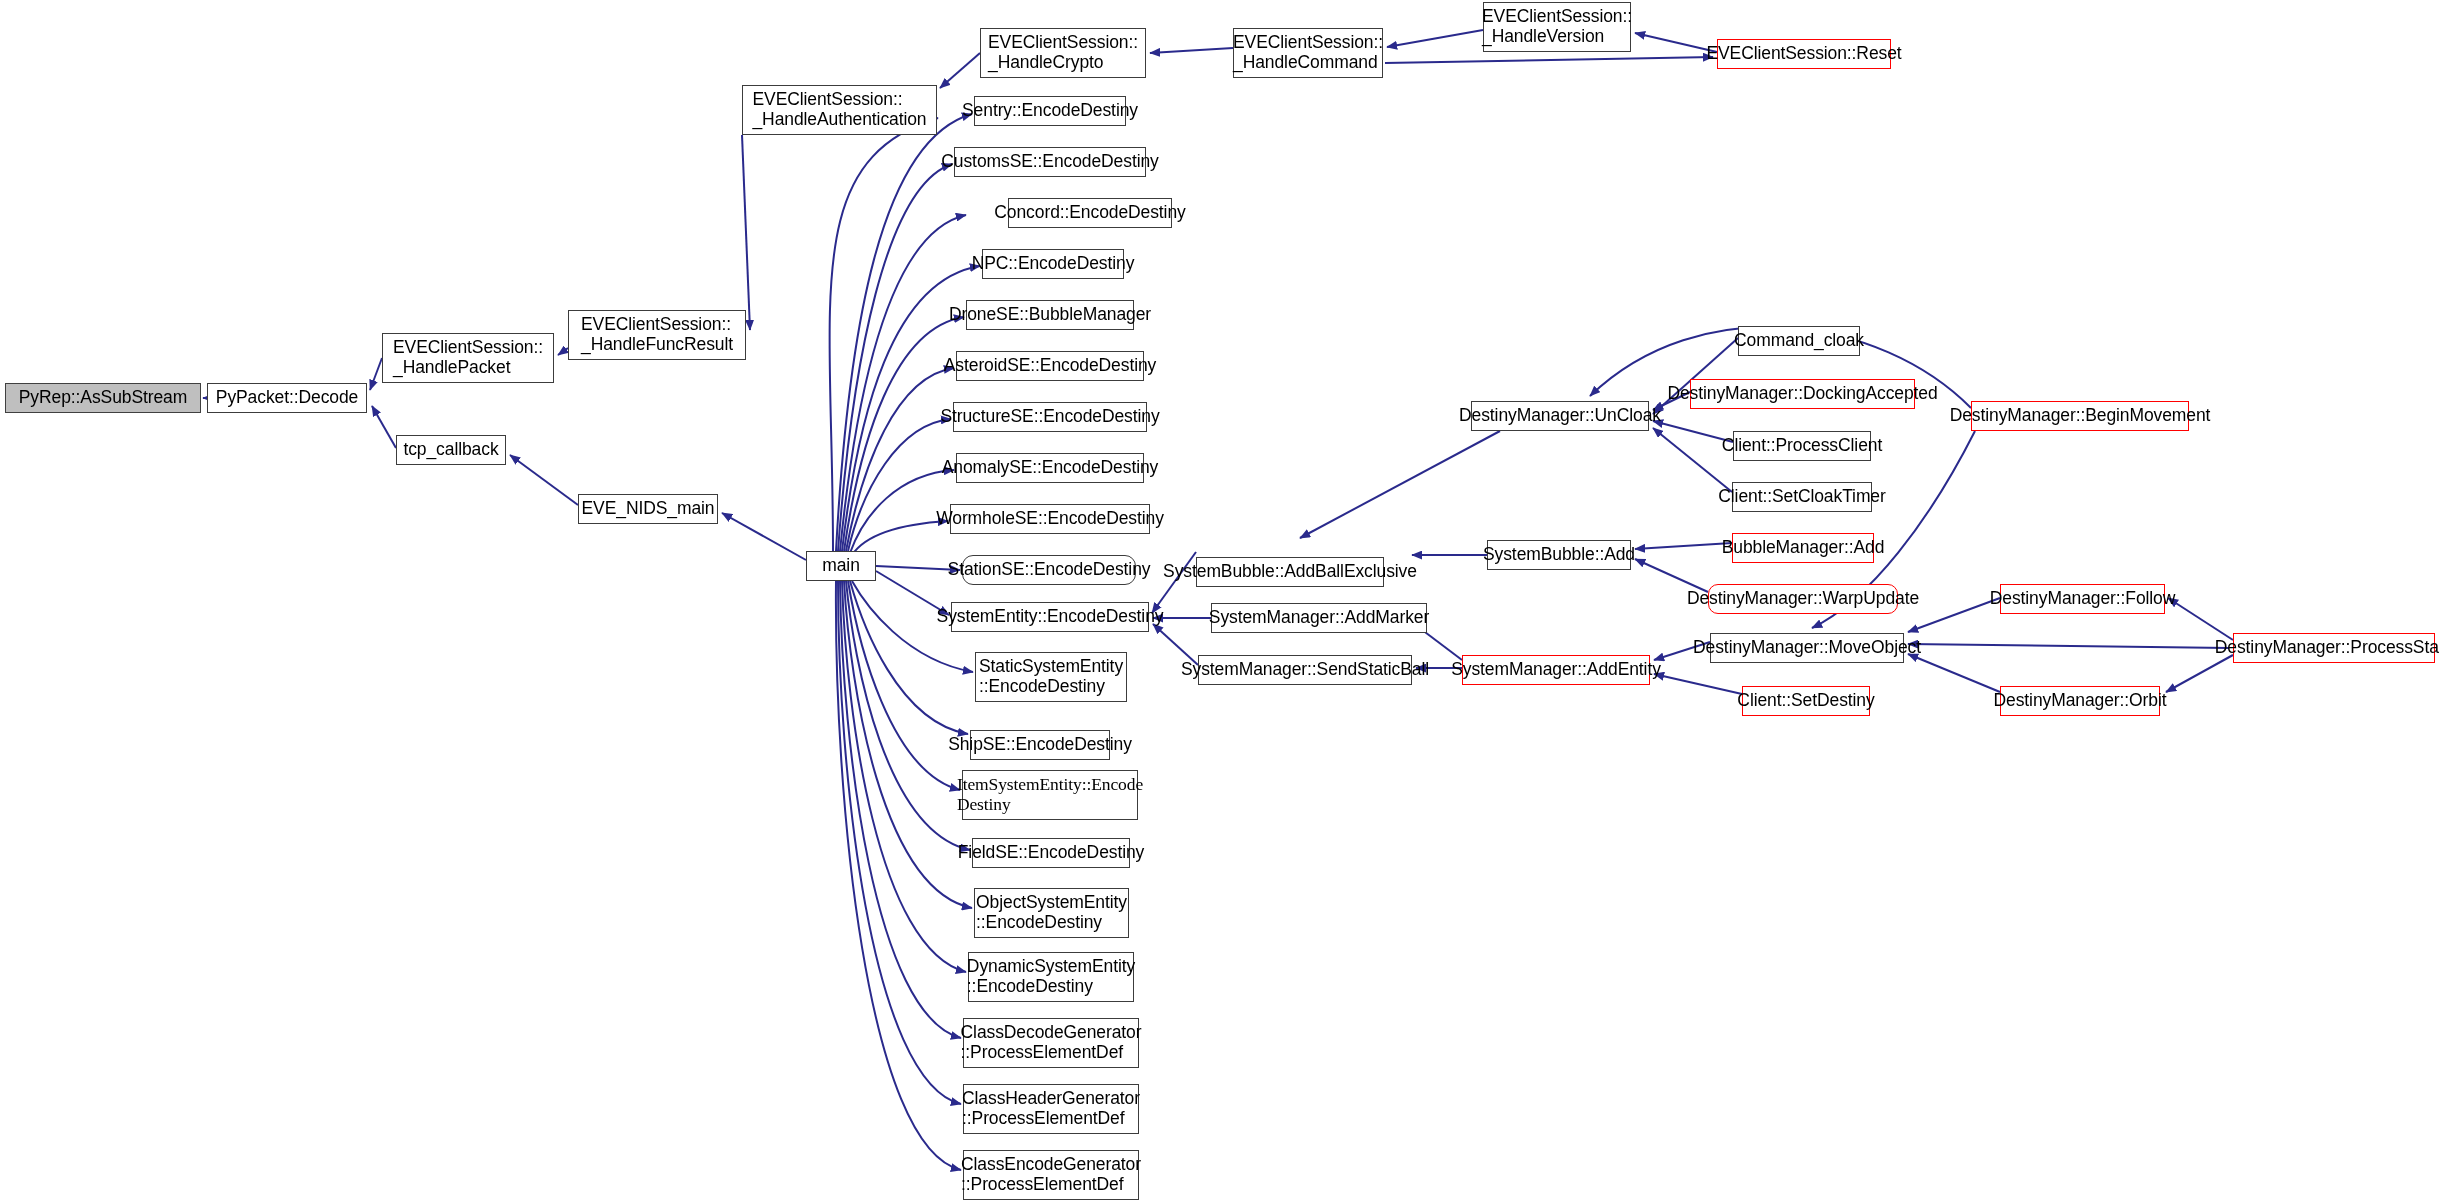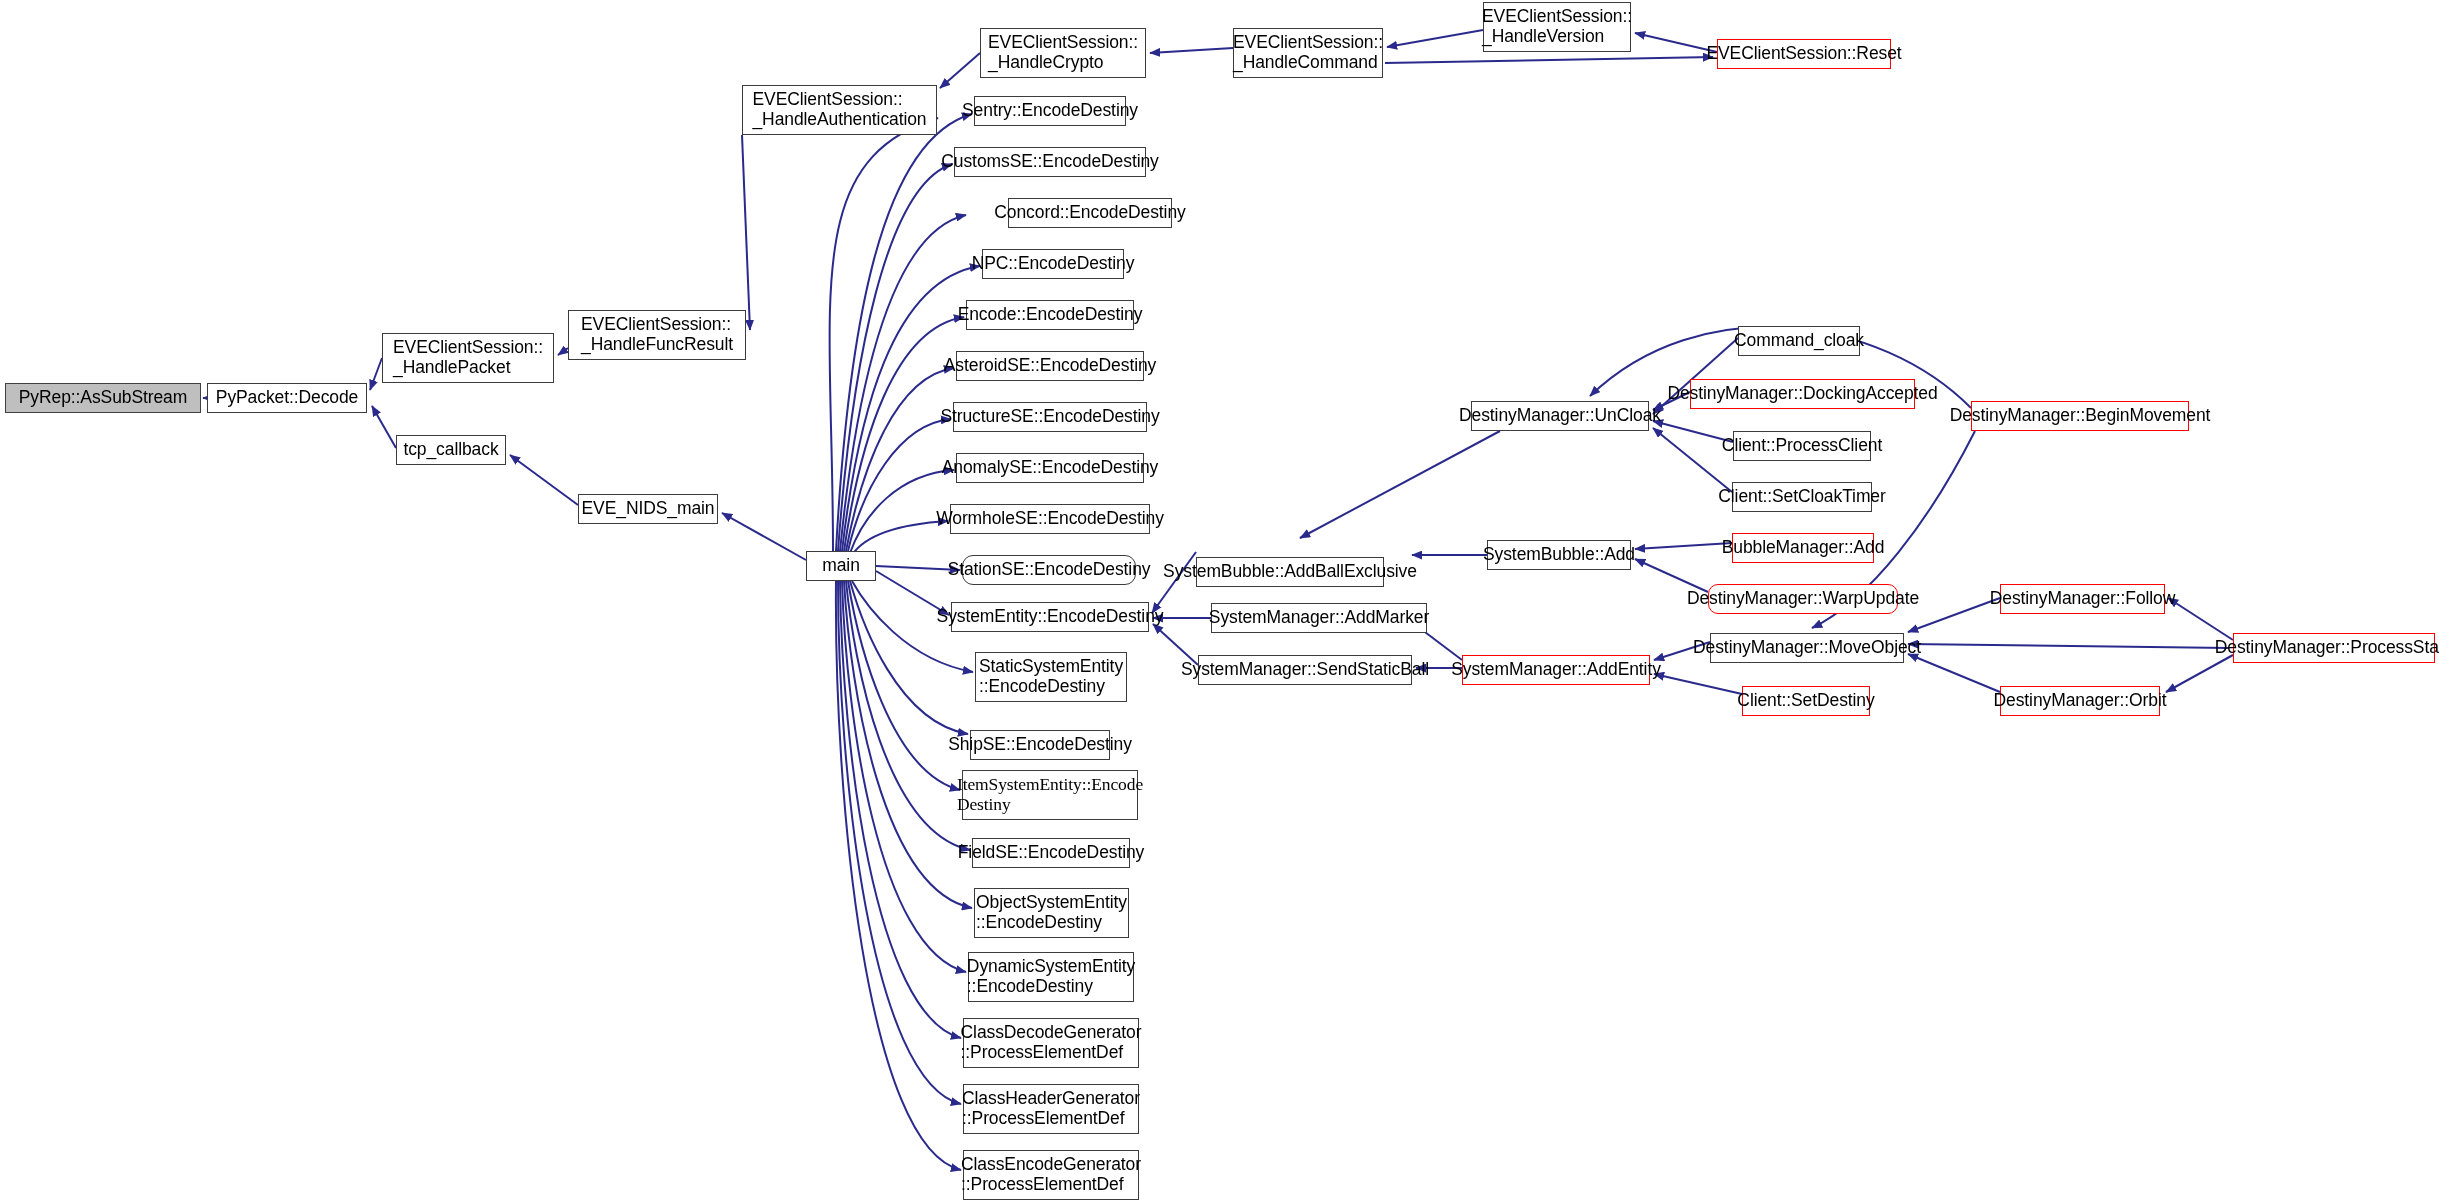--- a/index.html
+++ b/index.html
@@ -114,21 +114,21 @@
       <div class="node" style="left: 578px; top: 494px; width: 140px; height: 30px;">EVE_NIDS_main</div>
       <div class="node" style="left: 742px; top: 85px; width: 195px; height: 50px;">EVEClientSession::
 _HandleAuthentication</div>
       <div class="node" style="left: 806px; top: 551px; width: 70px; height: 30px;">main</div>
       <div class="node" style="left: 980px; top: 28px; width: 166px; height: 50px;">EVEClientSession::
 _HandleCrypto</div>
       <div class="node" style="left: 974px; top: 96px; width: 152px; height: 30px;">Sentry::EncodeDestiny</div>
       <div class="node" style="left: 954px; top: 147px; width: 192px; height: 30px;">CustomsSE::EncodeDestiny</div>
       <div class="node" style="left: 968px; top: 198px; width: 164px; height: 30px; margin-left: 40px;">Concord::EncodeDestiny</div>
       <div class="node" style="left: 982px; top: 249px; width: 142px; height: 30px;">NPC::EncodeDestiny</div>
-      <div class="node" style="left: 966px; top: 300px; width: 168px; height: 30px;">Encode::EncodeDestiny</div>
+      <div class="node" style="left: 966px; top: 300px; width: 168px; height: 30px;">DroneSE::BubbleManager</div>
       <div class="node" style="left: 956px; top: 351px; width: 188px; height: 30px;">AsteroidSE::EncodeDestiny</div>
       <div class="node" style="left: 953px; top: 402px; width: 194px; height: 30px;">StructureSE::EncodeDestiny</div>
       <div class="node" style="left: 956px; top: 453px; width: 188px; height: 30px;">AnomalySE::EncodeDestiny</div>
       <div class="node" style="left: 950px; top: 504px; width: 200px; height: 30px;">WormholeSE::EncodeDestiny</div>
       <div class="node" style="left: 962px; top: 555px; width: 174px; height: 30px; border-radius: 11px;">StationSE::EncodeDestiny</div>
       <div class="node" style="left: 951px; top: 602px; width: 198px; height: 30px;">SystemEntity::EncodeDestiny</div>
       <div class="node" style="left: 975px; top: 652px; width: 152px; height: 50px;">StaticSystemEntity
 ::EncodeDestiny</div>
       <div class="node" style="left: 970px; top: 722px; width: 140px; height: 30px; margin-top: 8px;">ShipSE::EncodeDestiny</div>
       <div class="node" style="left: 962px; top: 770px; width: 176px; height: 50px; font-family: Liberation Serif, serif;">ItemSystemEntity::Encode

